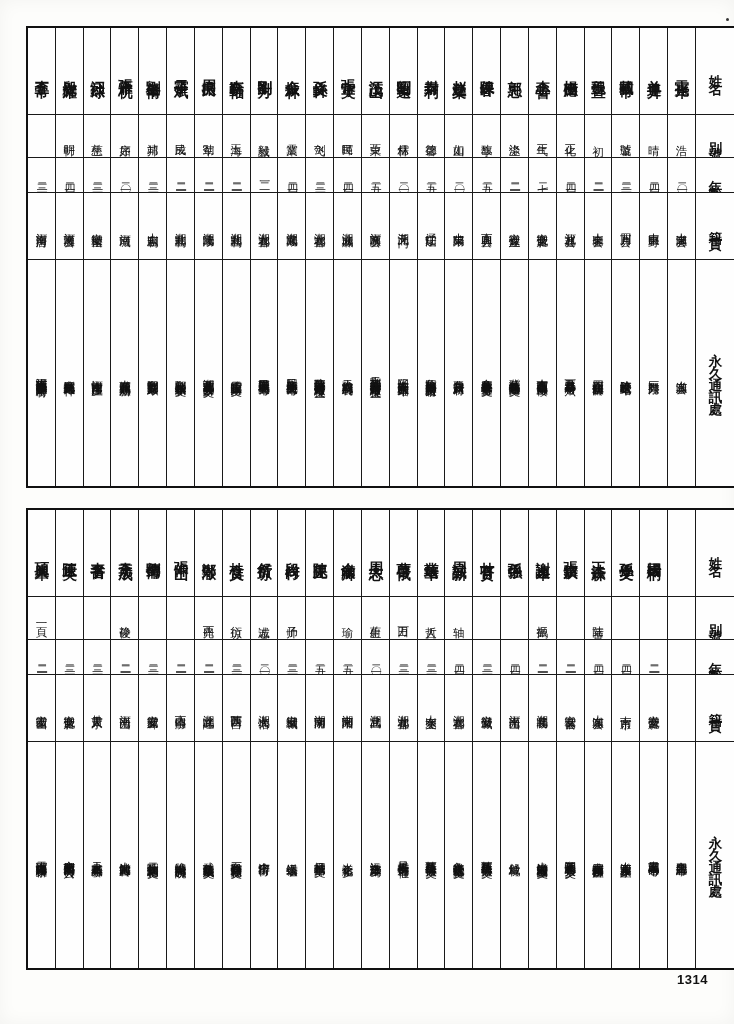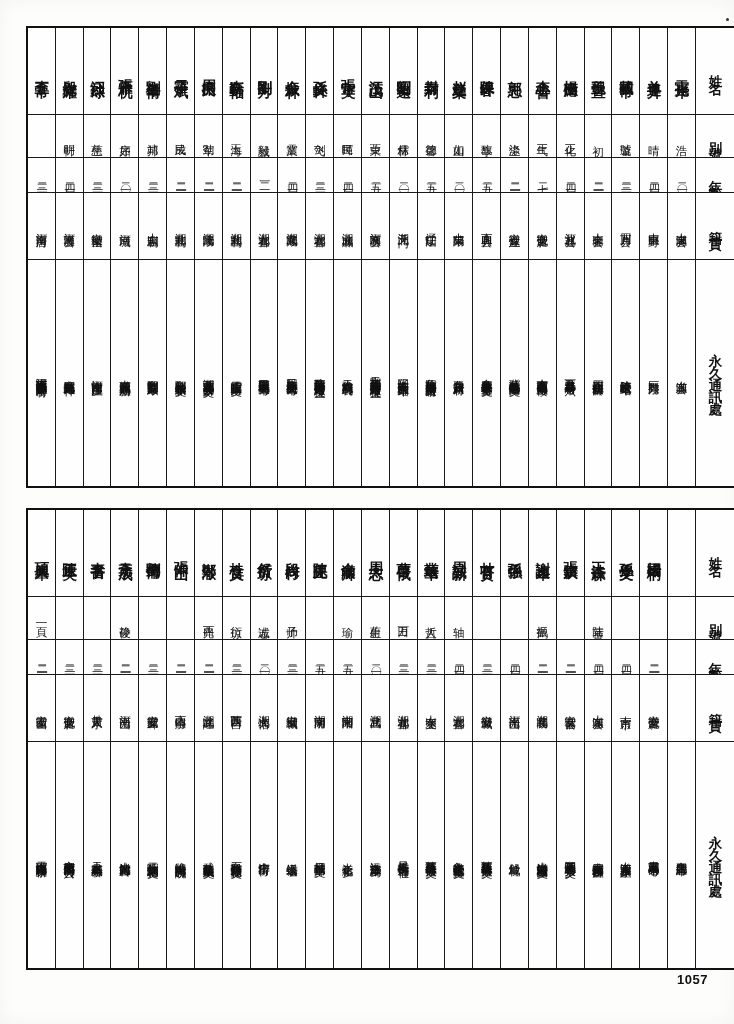--- a/index.html
+++ b/index.html
@@ -1392,16 +1392,16 @@
             <td class="labelcol">
               <div class="cell-inner">
                 <div class="vt">永久通訊處</div>
               </div>
             </td>
           </tr>
     </tbody>
       </table>
   </div>
 
-  <div class="pagenum">1057</div>
+  <div class="pagenum">1314</div>
   <div class="dot" style="left:268px; top:568px;"></div>
   <div class="dot" style="left:726px; top:18px;"></div>
 </div>
 
 </body></html>

